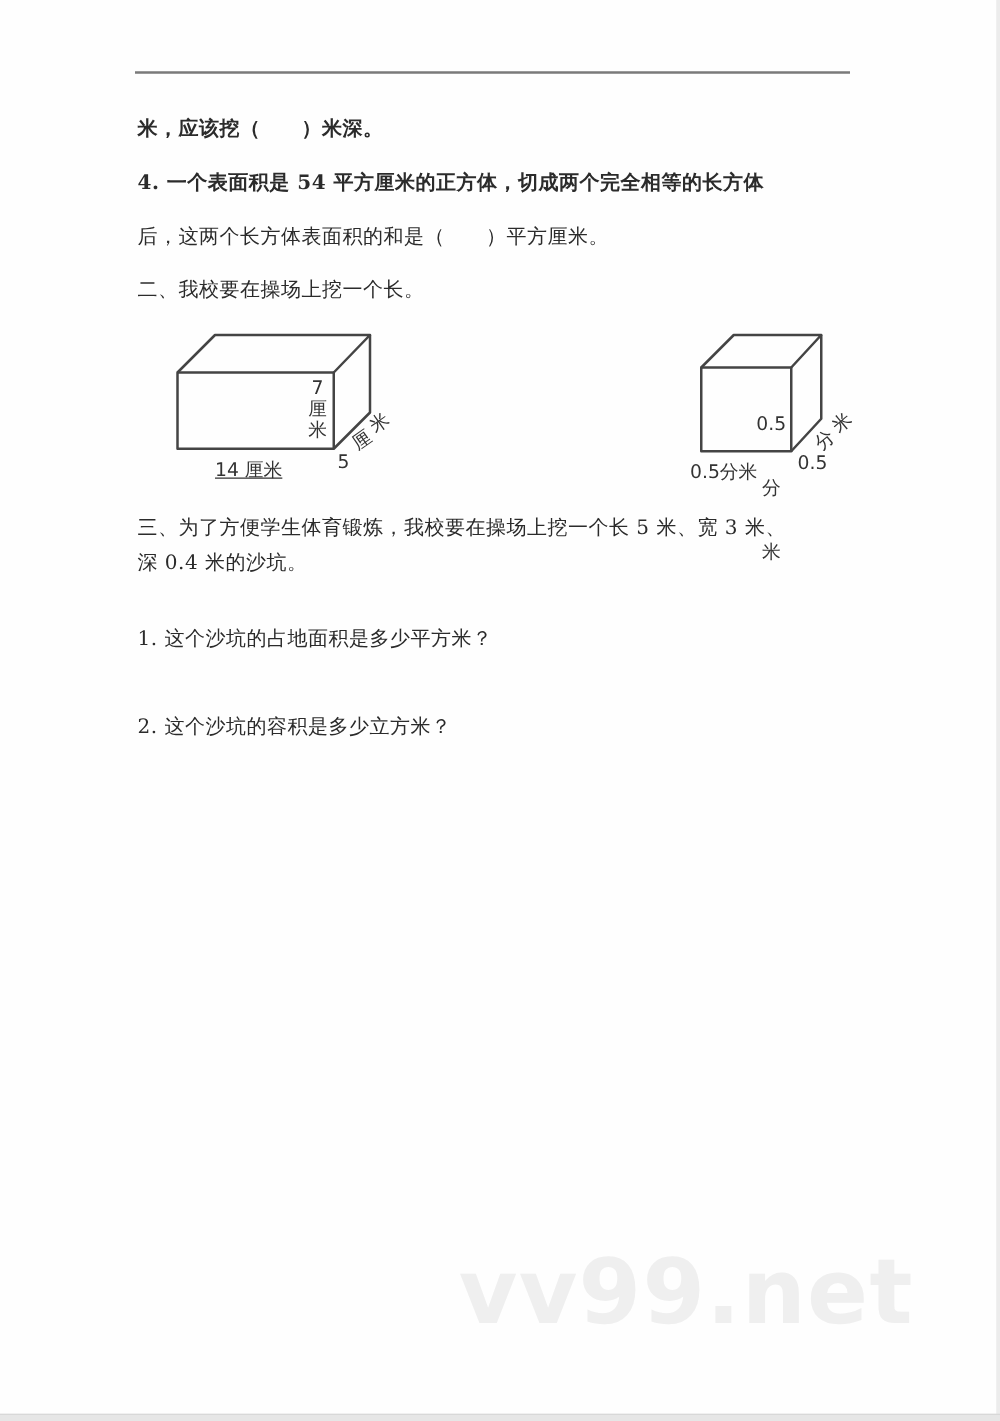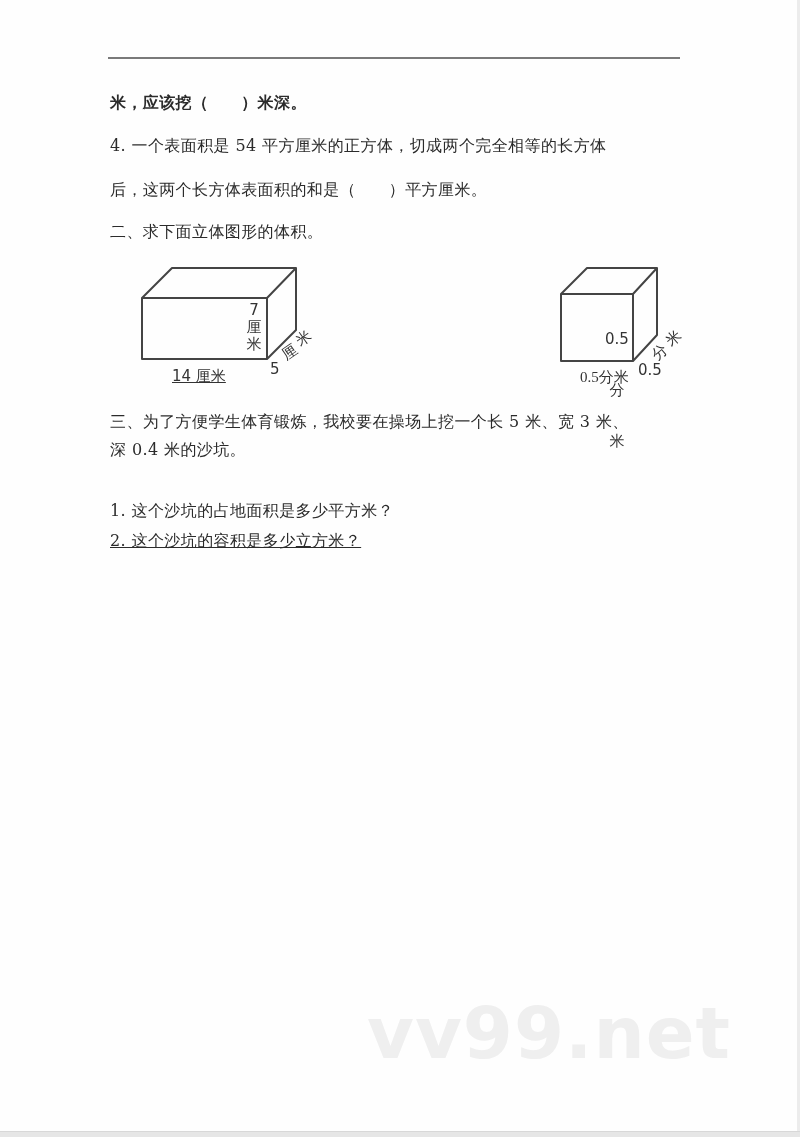--- a/index.html
+++ b/index.html
@@ -41,23 +41,23 @@
 </style>
 </head>
 <body>
 
 <div class="page-right-edge"></div>
 <div class="page-bottom-band"></div>
 
 <div class="header-rule"></div>
 
 <div class="line" style="top:93px;font-weight:bold;">米，应该挖（　　）米深。</div>
-<div class="line" style="top:136px;">4. 一个表面积是 54 平方厘米的正方体，切成两个完全相等的长方体</div>
+<div class="line" style="top:136px;font-weight:bold;">4. 一个表面积是 54 平方厘米的正方体，切成两个完全相等的长方体</div>
 <div class="line" style="top:180px;font-family:Liberation Serif, serif;">后，这两个长方体表面积的和是（　　）平方厘米。</div>
-<div class="line" style="top:222px;">二、求下面立体图形的体积。</div>
+<div class="line" style="top:222px;">二、我校要在操场上挖一个长。</div>
 
 <div class="fig" style="left:0; top:0; width:800px; height:400px;">
   <svg width="800" height="400">
     <g fill="none" stroke="#444" stroke-width="2" stroke-linejoin="round">
       <rect x="142" y="298" width="125" height="61"></rect>
       <polyline points="142,298 172,268 296,268 267,298"></polyline>
       <polyline points="296,268 296,330 267,359"></polyline>
     </g>
     <g fill="none" stroke="#444" stroke-width="2" stroke-linejoin="round">
       <rect x="561" y="294" width="72" height="67"></rect>
@@ -75,23 +75,23 @@
 <div class="fig-label" style="left:172px; top:368px;text-decoration:underline;">14 厘米</div>
 <div class="fig-label" style="left:270px; top:361px;">5</div>
 <div class="fig-label" style="left:282px; top:344px; transform:rotate(-35deg);">厘</div>
 <div class="fig-label" style="left:296px; top:330px; transform:rotate(-35deg);">米</div>
 
 <div class="fig-label" style="left:603px; top:297px; width:28px; text-align:center; line-height:17px;">
   <div>0.5</div>
   <div>分</div>
   <div>米</div>
 </div>
-<div class="fig-label" style="left:580px; top:369px;font-family:Liberation Serif, serif;">0.5分米</div>
+<div class="fig-label" style="left:552px; top:369px;">0.5分米</div>
 <div class="fig-label" style="left:638px; top:362px;">0.5</div>
 <div class="fig-label" style="left:652px; top:344px; transform:rotate(-40deg);">分</div>
 <div class="fig-label" style="left:666px; top:330px; transform:rotate(-40deg);">米</div>
 
 <div class="line" style="top:412px;">三、为了方便学生体育锻炼，我校要在操场上挖一个长 5 米、宽 3 米、</div>
 <div class="line" style="top:440px;">深 0.4 米的沙坑。</div>
 <div class="line" style="top:501px;">1. 这个沙坑的占地面积是多少平方米？</div>
-<div class="line" style="top:531px;text-decoration:underline;">2. 这个沙坑的容积是多少立方米？</div>
+<div class="line" style="top:571px;">2. 这个沙坑的容积是多少立方米？</div>
 
 <div class="watermark">vv99.net</div>
 
 </body></html>

